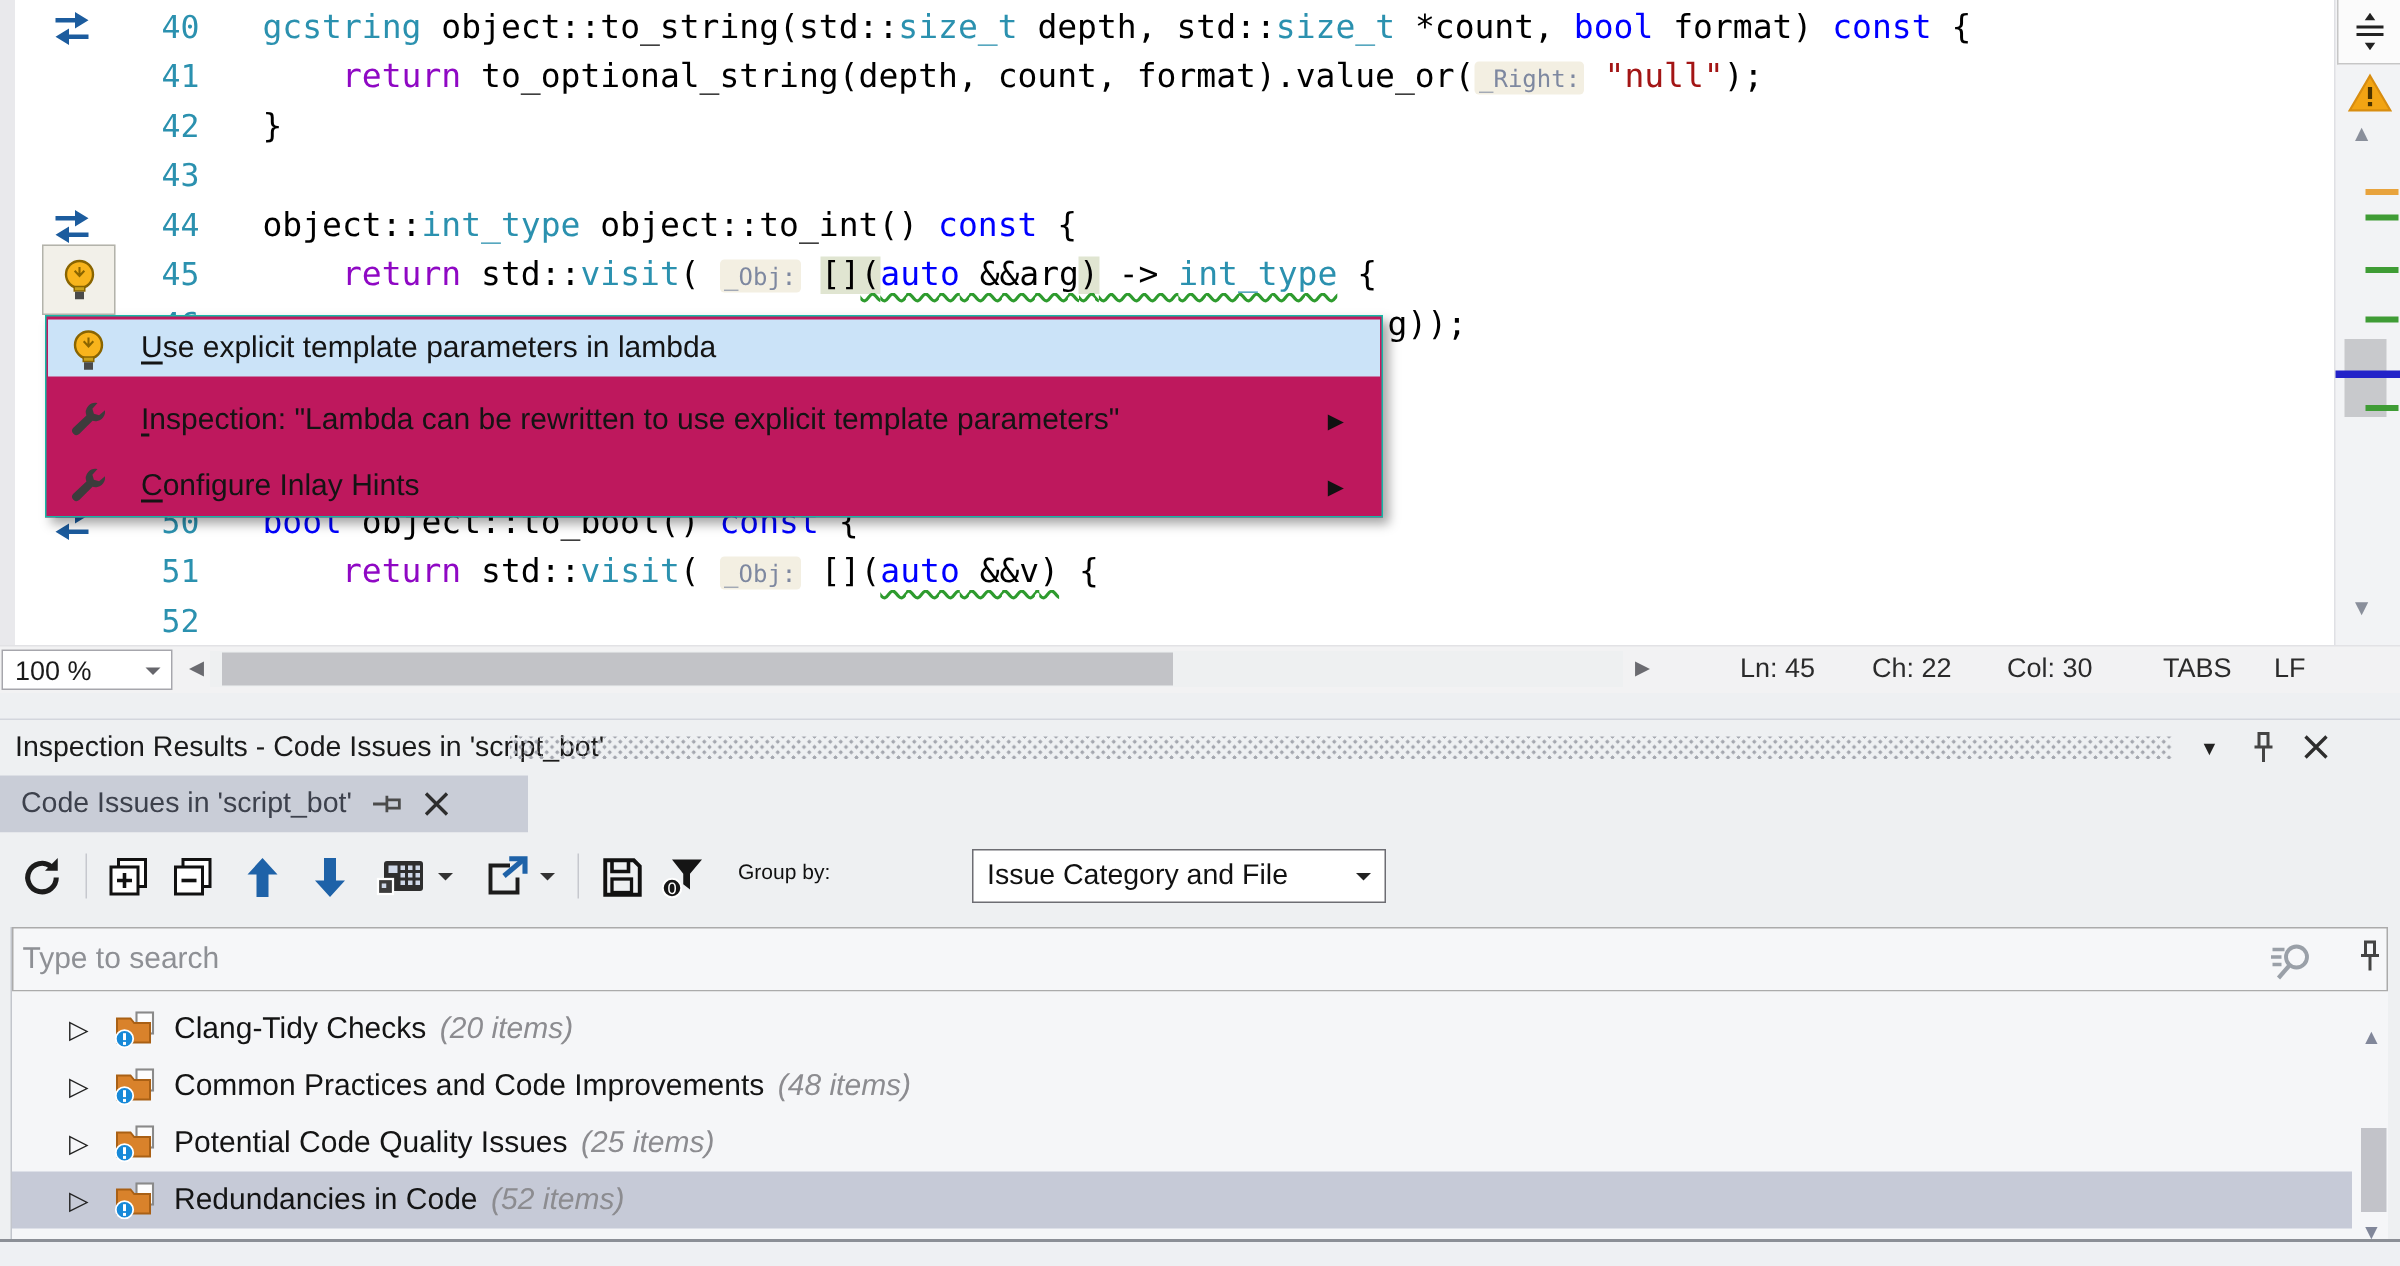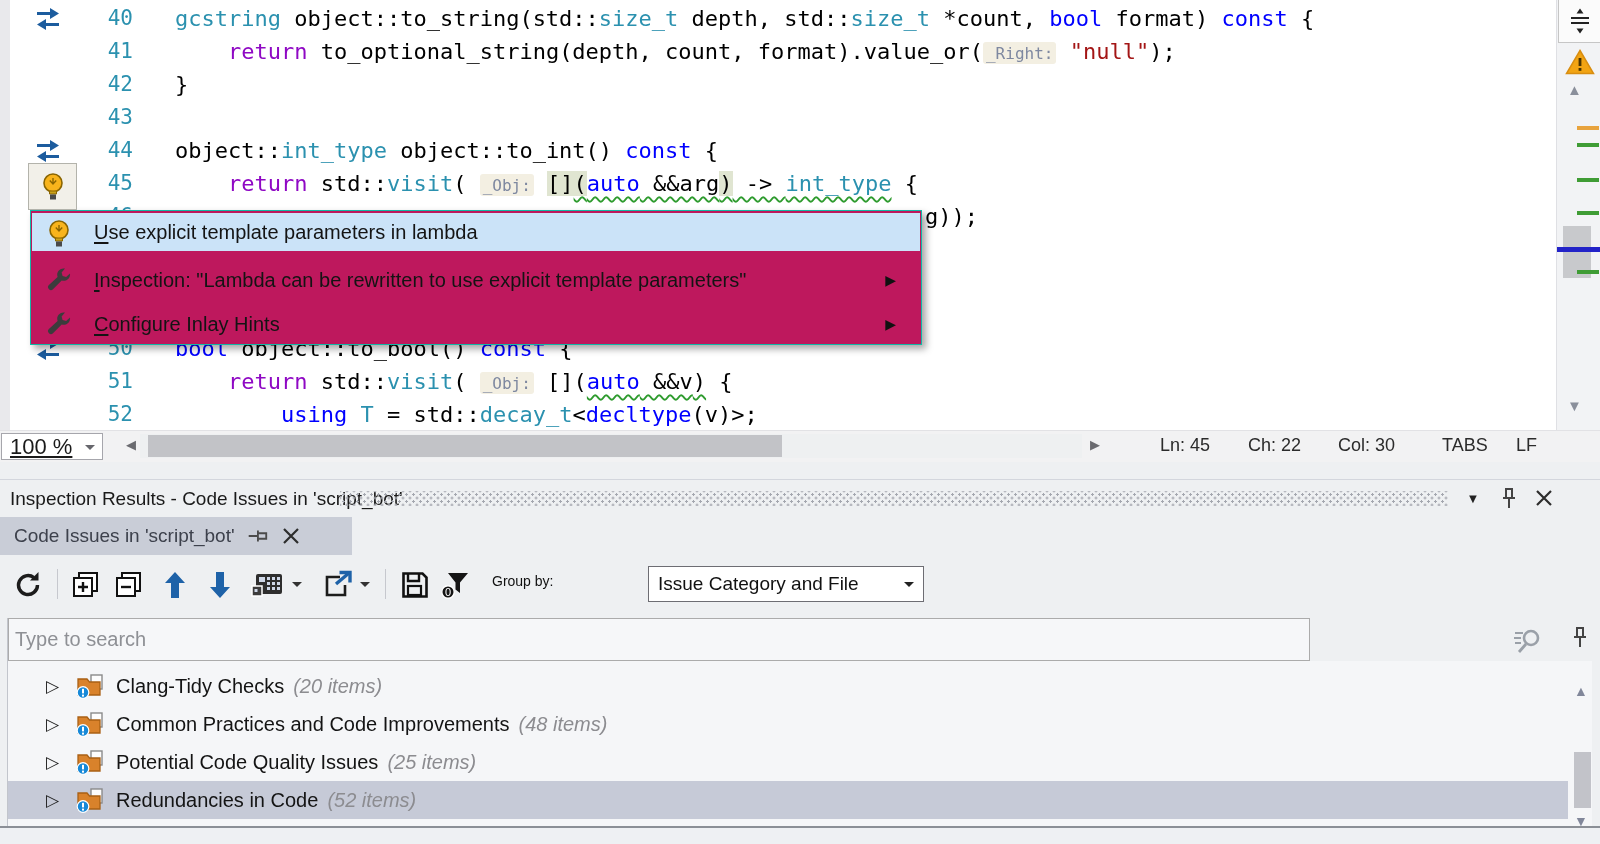--- a/index.html
+++ b/index.html
@@ -32,22 +32,22 @@
   .split-box{position:absolute;left:1px;top:0;width:42px;height:42px;background:#fbfbfb;
              border:1px solid #c6c6c6;border-top:none;display:flex;align-items:center;justify-content:center;}
   .warn{position:absolute;left:8px;top:48px;}
   .scroll-arrow{position:absolute;color:#8a8f9b;font-size:15px;line-height:15px;left:10px;}
   .mark{position:absolute;left:20px;width:22px;height:4px;}
   .v-thumb{position:absolute;left:6px;width:28px;height:52px;background:#c8c9cc;}
   .caret-line{position:absolute;left:0;width:44px;height:5px;}
 
   
   .ebar{position:absolute;left:0;top:430px;width:1600px;height:31px;background:#f2f2f3;border-top:1px solid #e2e2e5;}
-  .zoombox{position:absolute;left:1px;top:2px;width:102px;height:27px;background:#fff;border:1px solid #a6a6ac;
-           font-size:22px;color:#1a1a1a;line-height:26px;padding-left:8px;box-sizing:border-box;text-decoration:underline;}
+  .zoombox{position:absolute;left:1px;top:2px;width:114px;height:27px;background:#fff;border:1px solid #a6a6ac;
+           font-size:18px;color:#1a1a1a;line-height:26px;padding-left:8px;box-sizing:border-box;}
   .zoombox .car{position:absolute;right:7px;top:11px;width:0;height:0;border:5px solid transparent;border-top-color:#66666c;}
   .h-arrow{position:absolute;top:6px;font-size:13px;color:#6b6b70;}
   .h-track{position:absolute;left:140px;top:3px;width:942px;height:24px;background:#eef0f1;}
   .h-thumb{position:absolute;left:8px;top:1px;width:634px;height:22px;background:#c2c3c7;}
   .stat{position:absolute;top:4px;font-size:18px;color:#2b2b2b;}
 
   
   .popup{position:absolute;left:30px;top:210px;width:890px;height:133px;background:#be185d;
          border:1px solid #14b8a6;box-shadow:4px 4px 7px rgba(0,0,0,0.35);z-index:20;}
   .menu-item{position:absolute;left:1px;right:1px;height:38px;display:flex;align-items:center;padding-left:13px;}
@@ -73,21 +73,21 @@
 
   .toolbar{position:absolute;left:0;top:555px;width:1600px;height:60px;background:#eef0f2;}
   .tbtn{position:absolute;top:15px;width:30px;height:30px;}
   .tsep{position:absolute;top:14px;width:1px;height:30px;background:#c6c8ce;}
   .tcaret{position:absolute;top:27px;width:0;height:0;border:5px solid transparent;border-top-color:#333;}
   .grplabel{position:absolute;left:492px;top:18px;font-size:14px;color:#111;}
   .combo{position:absolute;left:600px;top:11px;width:276px;height:36px;background:#fff;border:1px solid #6d6d73;
          box-sizing:border-box;font-size:19px;color:#111;line-height:34px;padding-left:9px;margin-left:48px;}
   .combo .car{position:absolute;right:9px;top:15px;width:0;height:0;border:5px solid transparent;border-top-color:#222;}
 
-  .searchrow{position:absolute;left:8px;top:618px;width:1302px;height:43px;background:#f6f7f9;
+  .searchrow{position:absolute;left:8px;top:618px;width:1584px;height:43px;background:#f6f7f9;
              border:1px solid #ababab;box-sizing:border-box;}
   .searchrow input{position:absolute;left:4px;top:3px;width:1380px;height:33px;border:none;outline:none;
              background:transparent;font-size:20px;color:#222;font-family:"Liberation Sans",sans-serif;}
   .searchrow input::placeholder{color:#8e9095;opacity:1;}
   .sicon{position:absolute;top:6px;width:30px;height:30px;}
 
   .treearea{position:absolute;left:8px;top:661px;width:1584px;height:165px;background:#f5f6f8;}
   .leftstrip{position:absolute;left:0;top:618px;width:8px;height:209px;background:#eef0f2;border-right:1px solid #c2c5cc;box-sizing:border-box;}
   .tree-row{position:absolute;left:8px;width:1560px;height:38px;display:flex;align-items:center;}
   .tree-row.selected{background:#c6cad7;}
@@ -139,21 +139,20 @@
       <div class="code-line" style="top: 332px;">
         <span class="ln">50</span>
         <pre class="code-pre" style="left: 175px;"><span class="seg kw">bool</span><span class="seg"> object::to_bool() </span><span class="seg kw">const</span><span class="seg"> {</span></pre>
       </div>
       <div class="code-line" style="top: 365px;">
         <span class="ln">51</span>
         <pre class="code-pre" style="left: 175px;"><span class="seg">    </span><span class="seg ctrl">return</span><span class="seg"> std::</span><span class="seg type">visit</span><span class="seg">( </span><span class="seg inlay">_Obj:</span><span class="seg"> </span><span class="seg">[](</span><span class="seg kw sq">auto</span><span class="seg sq"> &amp;&amp;v</span><span class="seg sq">)</span><span class="seg"> {</span></pre>
       </div>
       <div class="code-line" style="top: 398px;">
         <span class="ln">52</span>
-        <pre class="code-pre" style="left: 175px;"><span class="seg">        </span><span class="seg kw">using</span><span class="seg"> </span><span class="seg type">T</span><span class="seg"> = std::</span><span class="seg type">decay_t</span><span class="seg">&lt;</span><span class="seg kw">decltype</span><span class="seg">(v)&gt;;</span></pre>
       </div>
       <div class="nav-icon" style="top: 6px;">
         <svg width="34" height="26" viewBox="0 0 34 26">
           <path d="M6 6h13V2l9 5.5L19 13V9H6z" fill="#1c5c9e"></path>
           <path d="M28 20H15v4l-9-5.5L15 13v4h13z" fill="#1c5c9e"></path>
         </svg>
       </div>
       <div class="nav-icon" style="top: 138px;">
         <svg width="34" height="26" viewBox="0 0 34 26">
           <path d="M6 6h13V2l9 5.5L19 13V9H6z" fill="#1c5c9e"></path>

